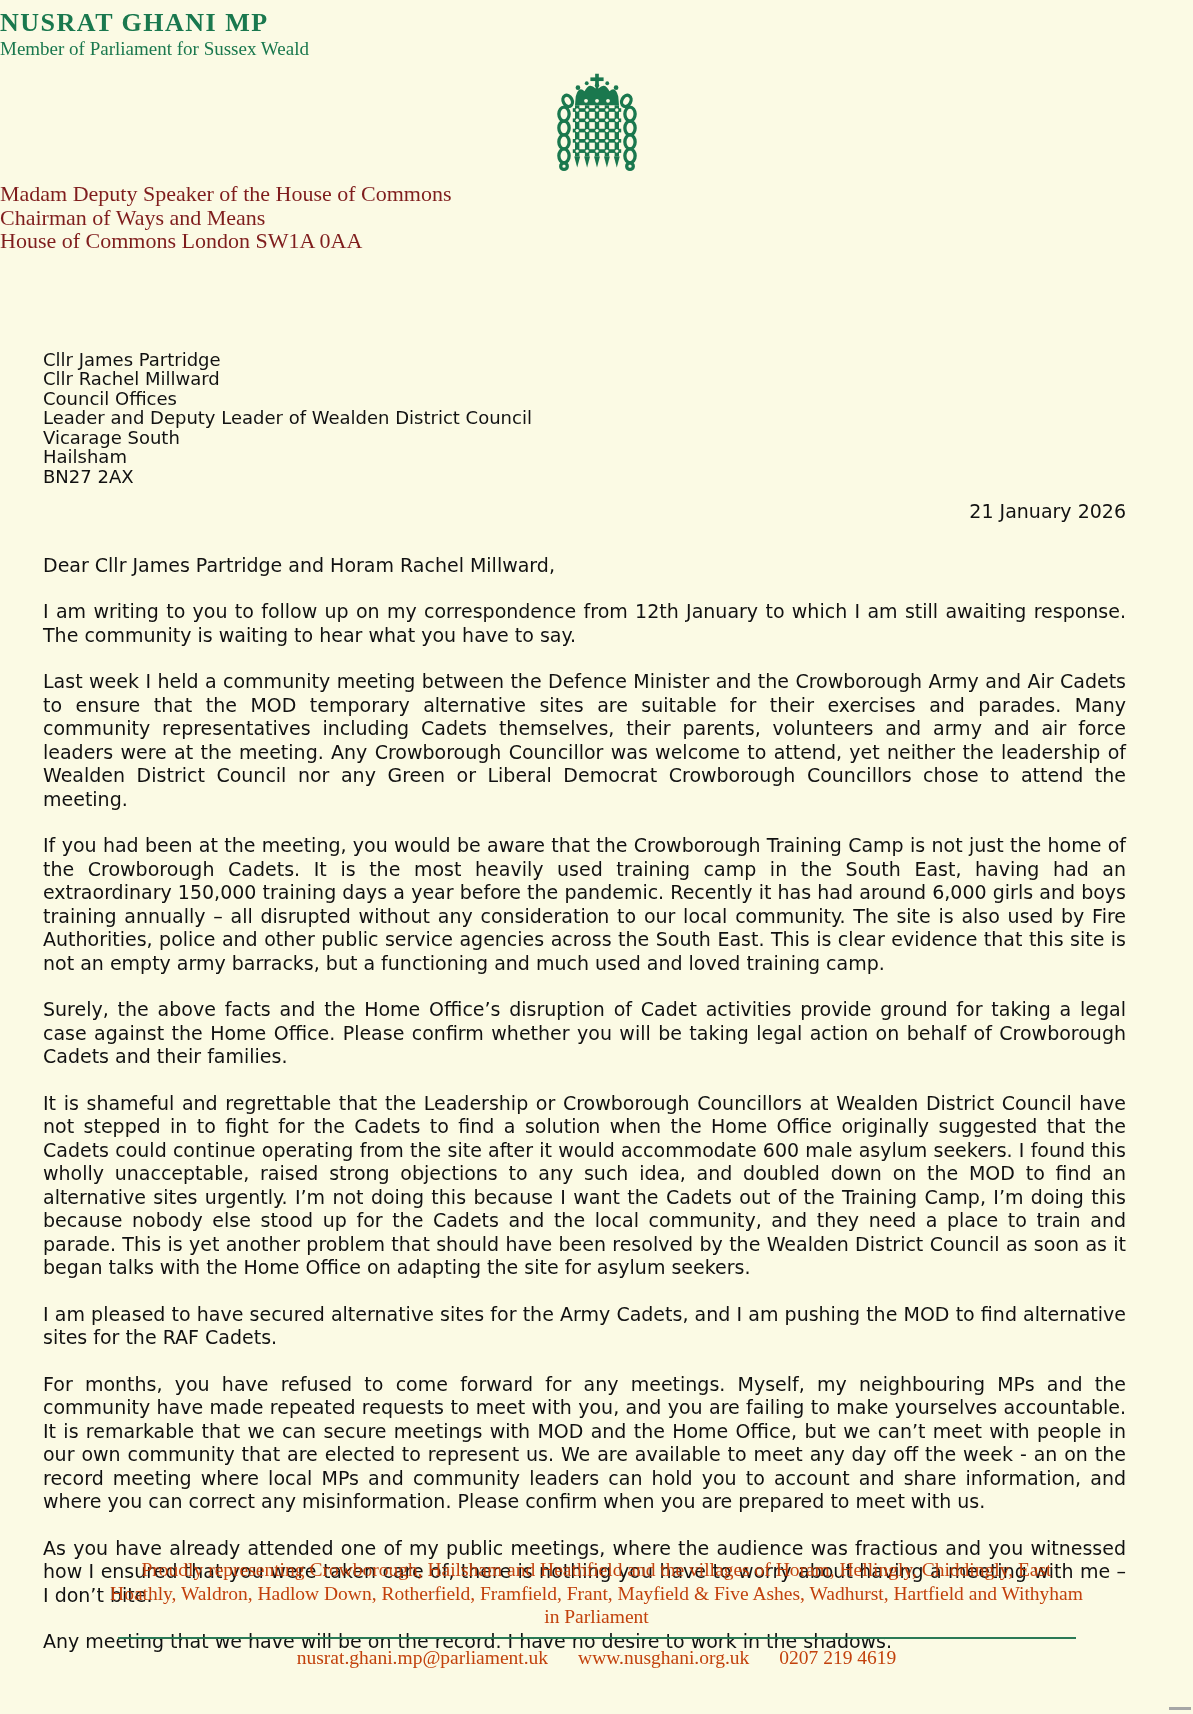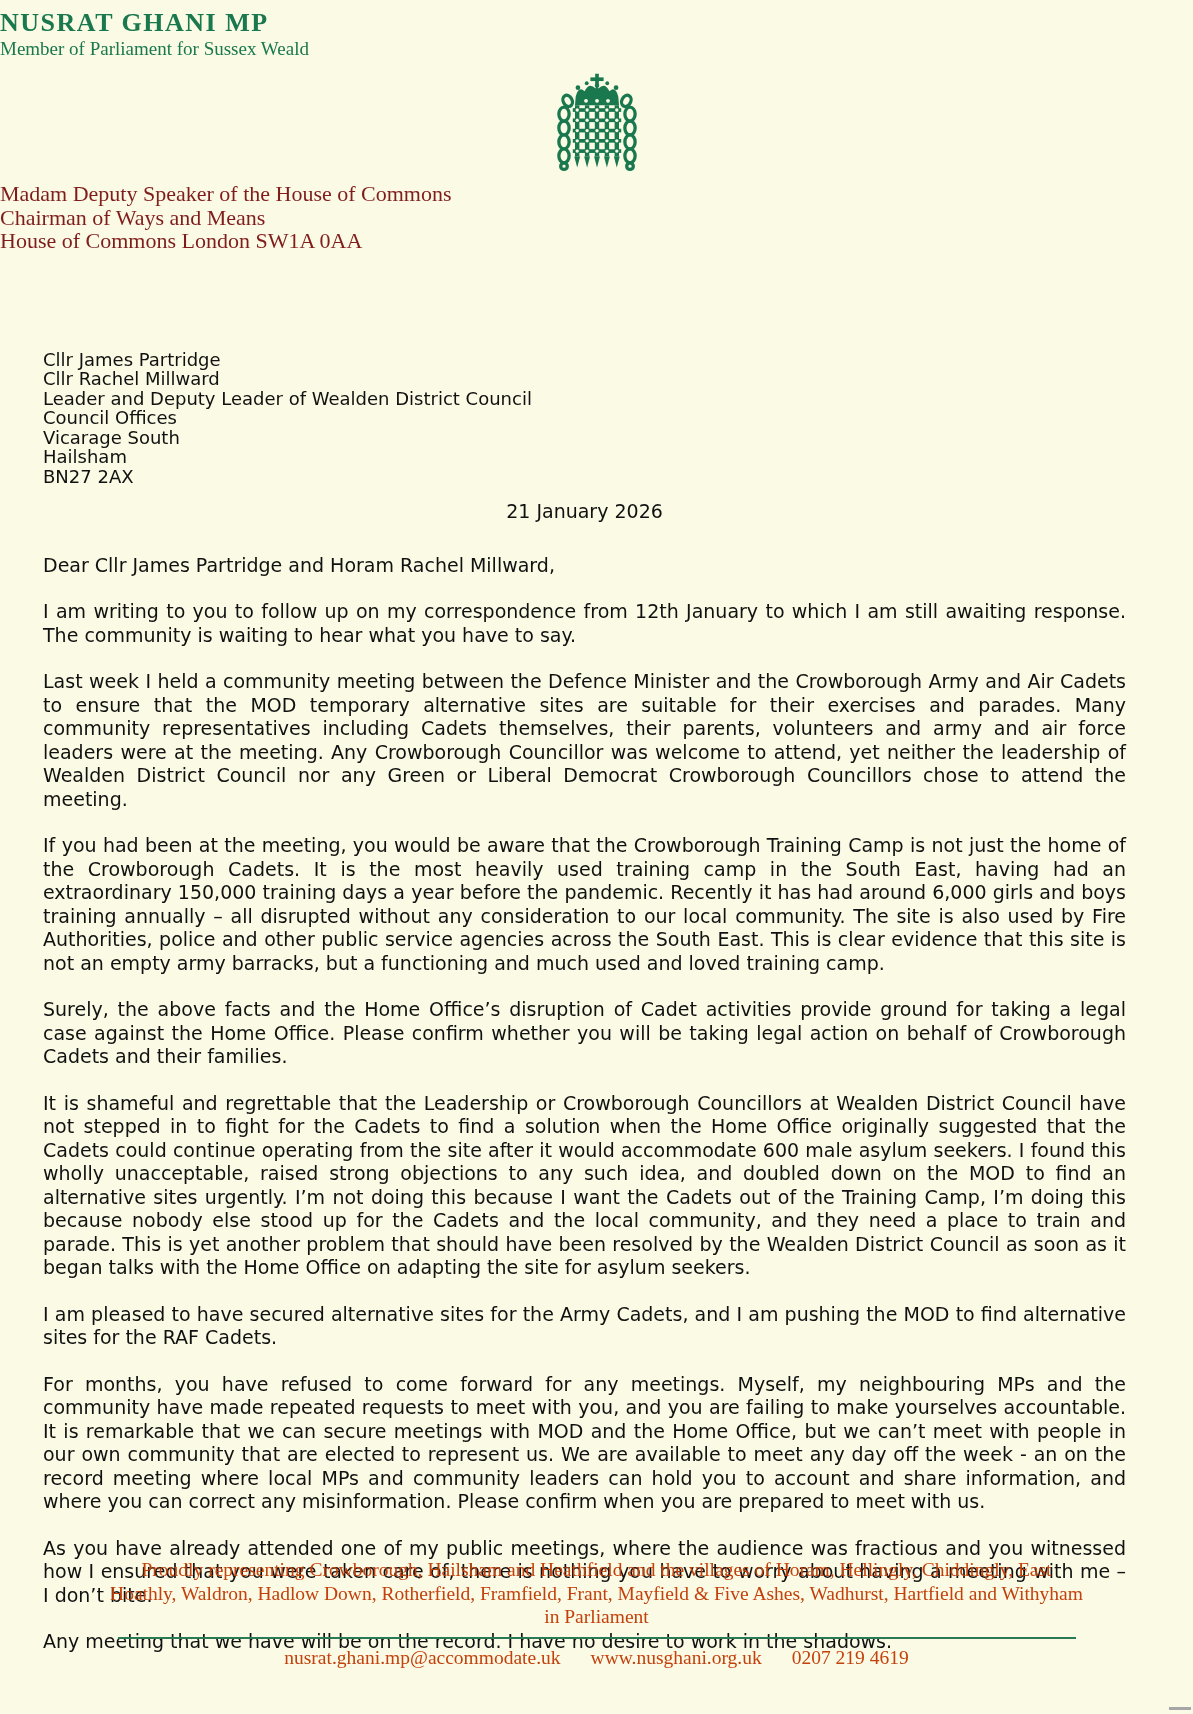--- a/index.html
+++ b/index.html
@@ -27,21 +27,21 @@
     font-family:"Liberation Serif",serif;
     font-size:22px;line-height:23.5px;color:#7f1d1d;
   }
   
   .content{
     width:1083px;margin:0 0 8px 43px;
     font-size:19px;line-height:23.5px;
   }
   .recipient{margin-top:97px;line-height:19.5px;font-size:18px;}
   .recipient div{white-space:nowrap;}
-  .date-line{margin-top:14px;text-align:center;}
+  .date-line{margin-top:14px;text-align:right;}
   .salutation{margin-top:30px;}
   .content p{
     margin:23px 0 0 0;
     text-align:justify;
   }
   
   .footer{
     position:absolute;left:0;top:1558px;width:100%;
     color:#c2410c;
     font-family:"Liberation Serif",serif;
@@ -140,22 +140,22 @@
       <div>Chairman of Ways and Means</div>
       <div>House of Commons London SW1A 0AA</div>
     </div>
   </div>
 
   <div class="content">
 
     <div class="recipient">
       <div>Cllr James Partridge</div>
       <div>Cllr Rachel Millward</div>
+      <div>Council Offices</div>
       <div>Leader and Deputy Leader of Wealden District Council</div>
-      <div>Council Offices</div>
       <div>Vicarage South</div>
       <div>Hailsham</div>
       <div>BN27 2AX</div>
     </div>
 
     <div class="date-line">21 January 2026</div>
 
     <div class="salutation">Dear Cllr James Partridge and Horam Rachel Millward,</div>
 
     <p>I am writing to you to follow up on my correspondence from 12th January to which I am still awaiting response. The community is waiting to hear what you have to say.</p>
@@ -166,20 +166,20 @@
     <p>I am pleased to have secured alternative sites for the Army Cadets, and I am pushing the MOD to find alternative sites for the RAF Cadets.</p>
     <p>For months, you have refused to come forward for any meetings. Myself, my neighbouring MPs and the community have made repeated requests to meet with you, and you are failing to make yourselves accountable. It is remarkable that we can secure meetings with MOD and the Home Office, but we can’t meet with people in our own community that are elected to represent us. We are available to meet any day off the week - an on the record meeting where local MPs and community leaders can hold you to account and share information, and where you can correct any misinformation. Please confirm when you are prepared to meet with us.</p>
     <p>As you have already attended one of my public meetings, where the audience was fractious and you witnessed how I ensured that you were taken care of, there is nothing you have to worry about having a meeting with me – I don’t bite.</p>
     <p>Any meeting that we have will be on the record. I have no desire to work in the shadows.</p>
   </div>
 
   <div class="footer">
     <div class="representing">Proudly representing Crowborough, Hailsham and Heathfield and the villages of Horam, Hellingly, Chiddingly, East Hoathly, Waldron, Hadlow Down, Rotherfield, Framfield, Frant, Mayfield &amp; Five Ashes, Wadhurst, Hartfield and Withyham in Parliament</div>
     <hr class="rule">
     <div class="contact">
-      <span>nusrat.ghani.mp@accommodate.uk</span>
+      <span>nusrat.ghani.mp@parliament.uk</span>
       <span>www.nusghani.org.uk</span>
       <span>0207 219 4619</span>
     </div>
   </div>
 
   <div class="corner-artifact"></div>
 </div>
 
 </body></html>

